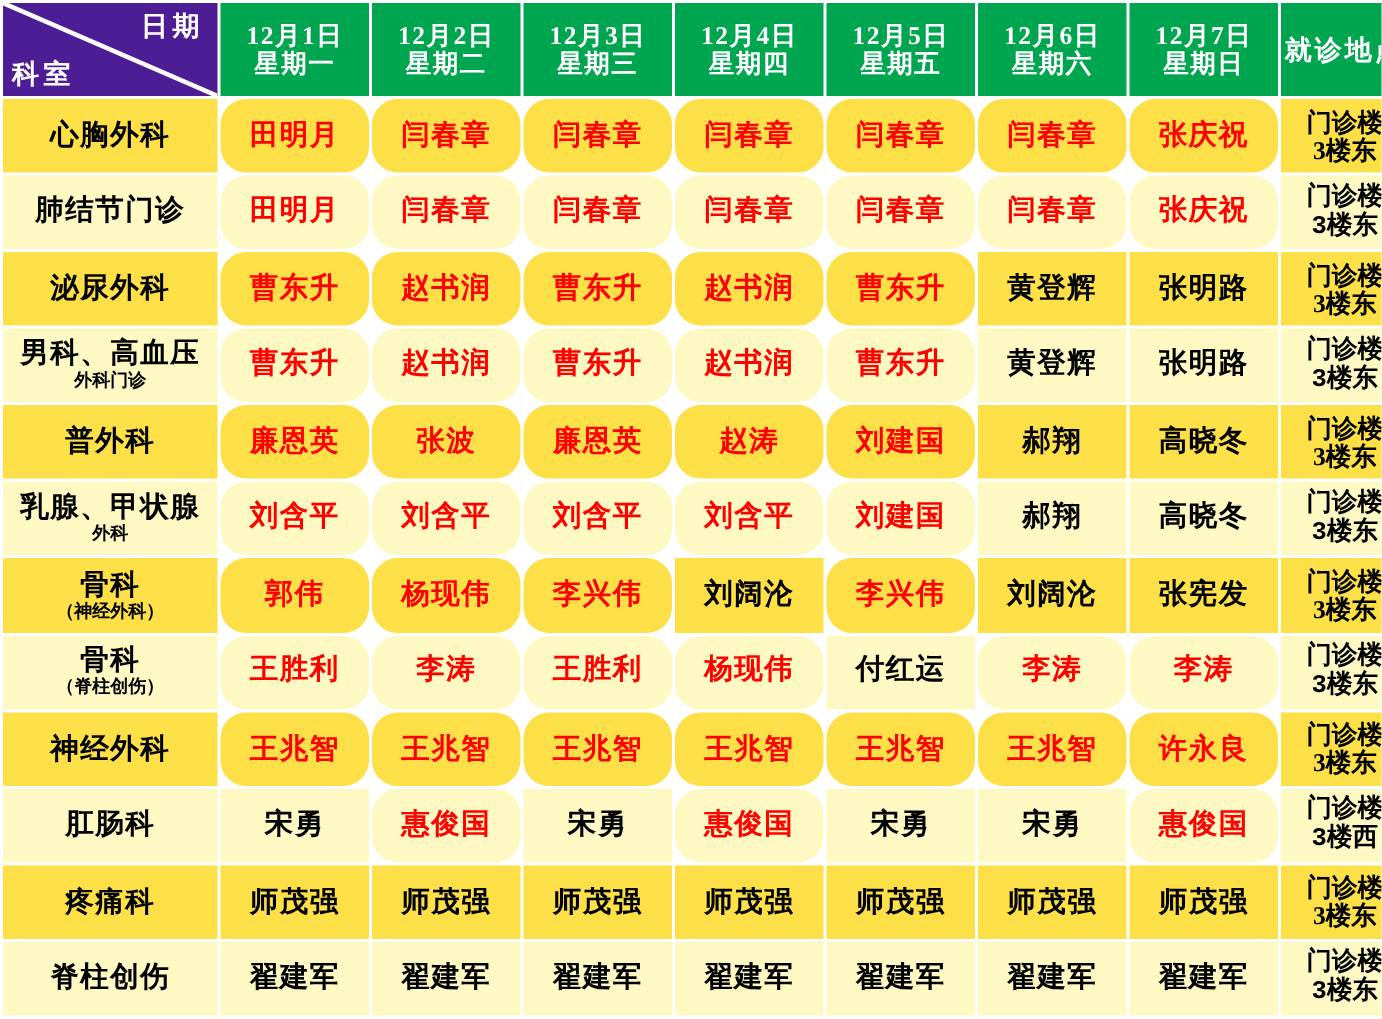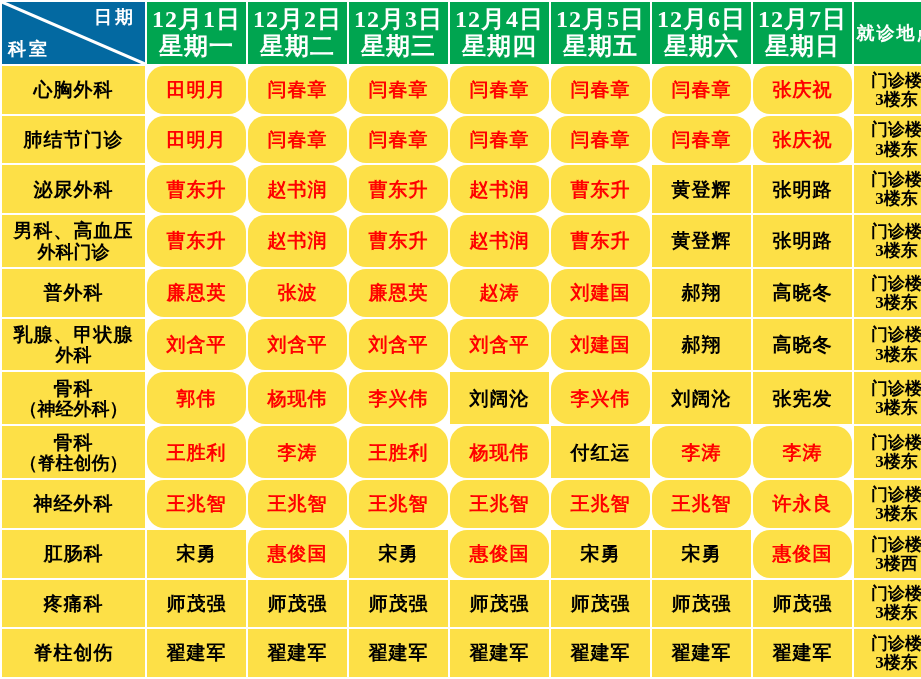--- a/index.html
+++ b/index.html
@@ -25,29 +25,29 @@
     padding: 0;
     text-align: center;
     vertical-align: middle;
     line-height: 1.12;
     overflow: hidden;
   }
   
   .hdr {
     background: #00a550;
     color: #ffffff;
-    font-size: 24px;
+    font-size: 17px;
     font-weight: bold;
     letter-spacing: 1px;
   }
   .hdr .l1 { display: block; }
   .hdr .l2 { display: block; }
   .corner {
     position: relative;
-    background: #0369a1;
+    background: #4c1d95;
     color: #ffffff;
     font-size: 18px;
     font-weight: bold;
     letter-spacing: 2px;
     height: 62px;
     margin-top: 20px;
   }
   .corner .diag {
     position: absolute;
     left: 0; top: 0;
@@ -68,29 +68,29 @@
   }
   .loc-hdr {
     background: #00a550;
     color: #ffffff;
     font-size: 18px;
     font-weight: bold;
     letter-spacing: 2px;
   }
   
   tr.row-gray td { background: #fde047; }
-  tr.row-blue td { background: #fde047; }
+  tr.row-blue td { background: #fef9c3; font-family: Liberation Mono, monospace; }
 
   td.dept {
     font-size: 19px;
     font-weight: bold;
     color: #000000;
     letter-spacing: 1px;
   }
-  td.dept .sub { display: block; font-size: 18px; letter-spacing: 0px; }
+  td.dept .sub { display: block; font-size: 12px; letter-spacing: 0px; }
   td.doc {
     font-size: 19px;
     font-weight: bold;
     letter-spacing: 1px;
   }
   td.doc.red  { color: #ff0000; border-radius: 17px; }
   td.doc.black{ color: #000000; }
   td.loc {
     font-size: 17px;
     font-weight: bold;

